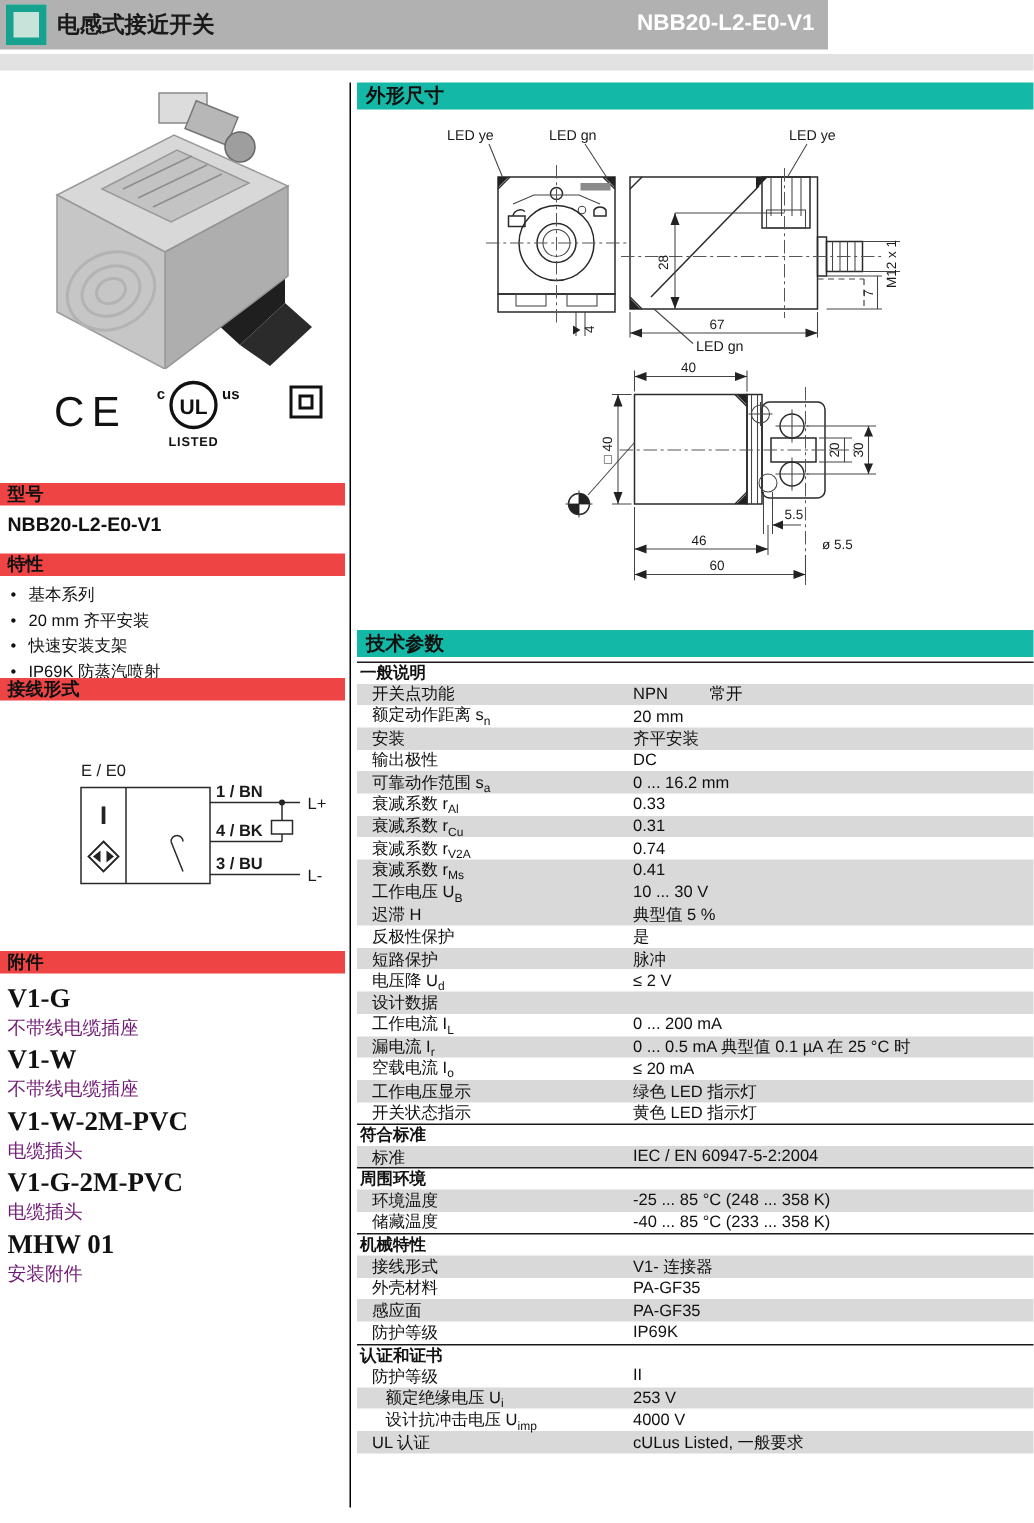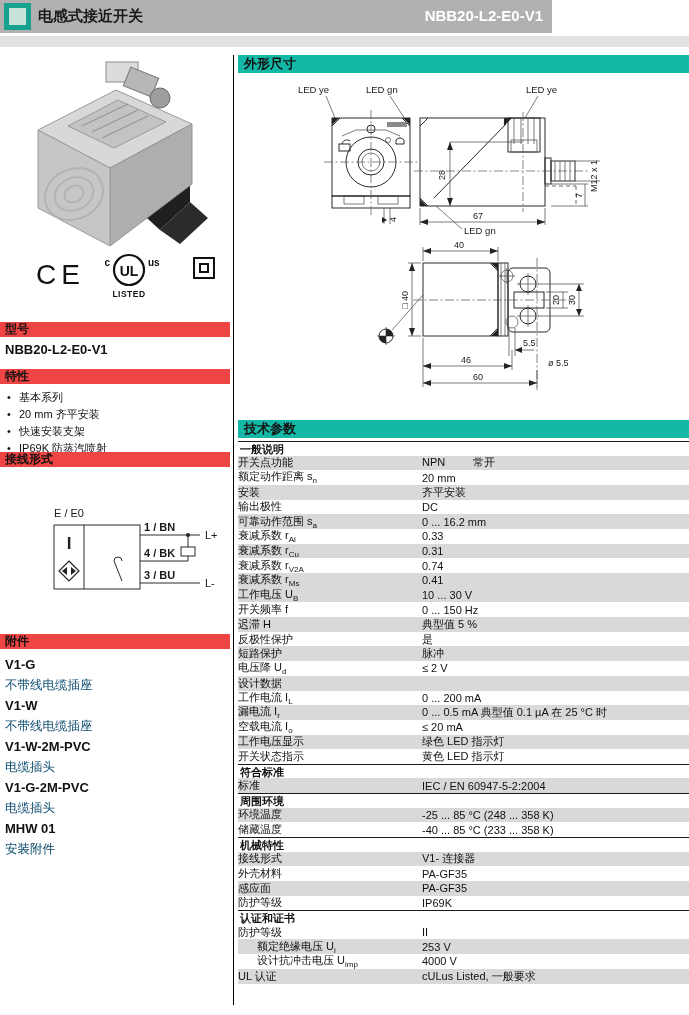--- a/index.html
+++ b/index.html
@@ -21,37 +21,37 @@
   .secbar{position:absolute;left:0;width:230px;height:15px;line-height:15px;
           background:#ef4444;font-size:12px;font-weight:bold;padding-left:5px;box-sizing:border-box;}
   .photo{position:absolute;left:10px;top:56px;}
   .marks{position:absolute;left:22px;top:250px;width:200px;height:50px;}
   .model-text{position:absolute;left:5px;top:342px;font-size:13px;font-weight:bold;}
   .features{position:absolute;left:0;top:389px;width:230px;}
   .feature-item{font-size:11px;line-height:17px;padding-left:19px;position:relative;}
   .feature-item::before{content:"•";position:absolute;left:7px;}
   .wiring{position:absolute;left:38px;top:505px;}
   .accessories{position:absolute;left:5px;top:655px;width:225px;}
-  .acc-code{font-size:13px;font-weight:bold;line-height:20px;}
-  .acc-desc{font-size:12.5px;line-height:21px;color:#0c4a6e;}
+  .acc-code{font-size:18px;font-weight:bold;line-height:20px;font-family:Liberation Serif, serif;}
+  .acc-desc{font-size:12.5px;line-height:21px;color:#701a75;}
 
   
   .rightcol{position:absolute;left:238px;top:55px;width:451px;}
   .secbar-r{position:absolute;left:0;width:451px;height:18px;line-height:18px;
             background:#14b8a6;font-size:13px;font-weight:bold;padding-left:6px;box-sizing:border-box;}
   .drawing1{position:absolute;left:0;top:27px;}
   .drawing2{position:absolute;left:0;top:183px;}
 
   
   .tech-table{position:absolute;left:0;top:386px;width:451px;}
   .tgroup{height:14.5px;line-height:14.5px;font-size:11px;font-weight:bold;
           border-top:1px solid #1a1a1a;padding-left:2px;box-sizing:border-box;}
   .trow{display:flex;height:14.7px;align-items:center;font-size:11px;}
   .trow.shaded{background:#d9d9d9;}
-  .tlabel{flex:0 0 184px;box-sizing:border-box;white-space:nowrap;}
+  .tlabel{flex:0 0 184px;padding-left:10px;box-sizing:border-box;white-space:nowrap;}
   .trow.ind2 .tlabel{padding-left:19px;}
   .tvalue{flex:1;white-space:nowrap;}
   .v1{display:inline-block;min-width:51px;}
   sub{font-size:8px;}
 
   
   .dln{stroke:#2a2a2a;stroke-width:1;fill:none;}
   .thin{stroke:#444;stroke-width:0.7;fill:none;}
   .cl{stroke:#555;stroke-width:0.7;fill:none;stroke-dasharray:9 2.5 2 2.5;}
   .dtxt{font-size:9px;fill:#1a1a1a;}
@@ -353,24 +353,20 @@
         <span class="tvalue">0.74</span>
       </div>
       <div class="trow shaded">
         <span class="tlabel">衰减系数 r<sub>Ms</sub></span>
         <span class="tvalue">0.41</span>
       </div>
       <div class="trow shaded">
         <span class="tlabel">工作电压  U<sub>B</sub></span>
         <span class="tvalue">10 ... 30 V</span>
       </div>
-      <div class="trow">
-        <span class="tlabel">开关频率 f</span>
-        <span class="tvalue">0 ... 150 Hz</span>
-      </div>
       <div class="trow shaded">
         <span class="tlabel">迟滞 H</span>
         <span class="tvalue">典型值 5 %</span>
       </div>
       <div class="trow">
         <span class="tlabel">反极性保护</span>
         <span class="tvalue">是</span>
       </div>
       <div class="trow shaded">
         <span class="tlabel">短路保护</span>

